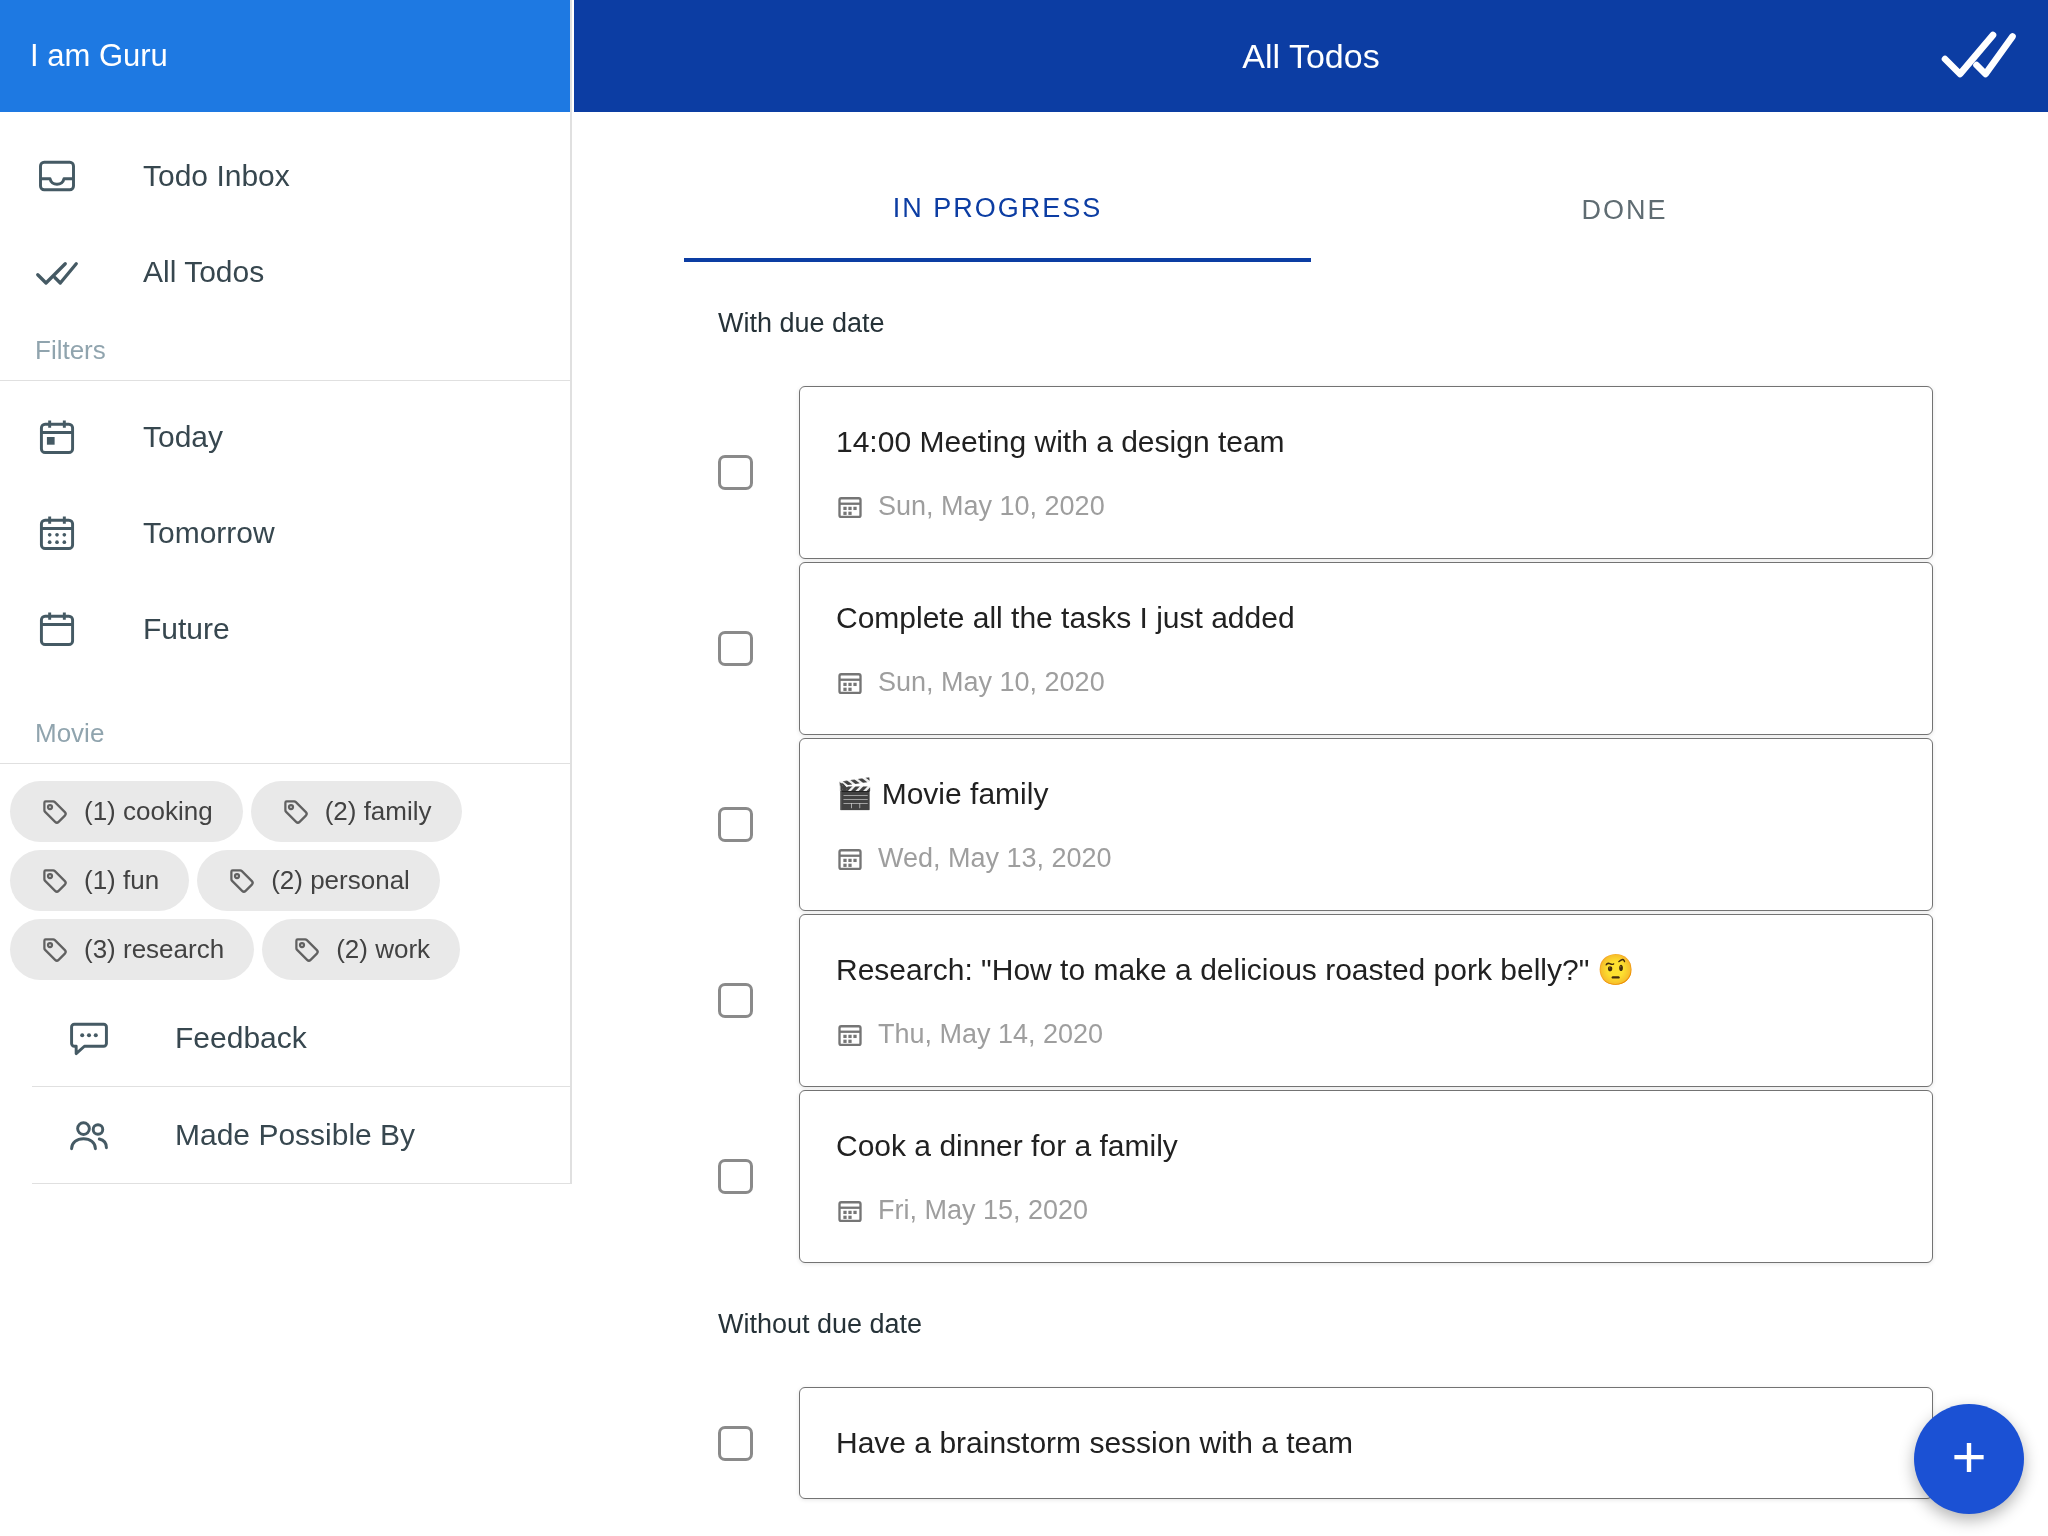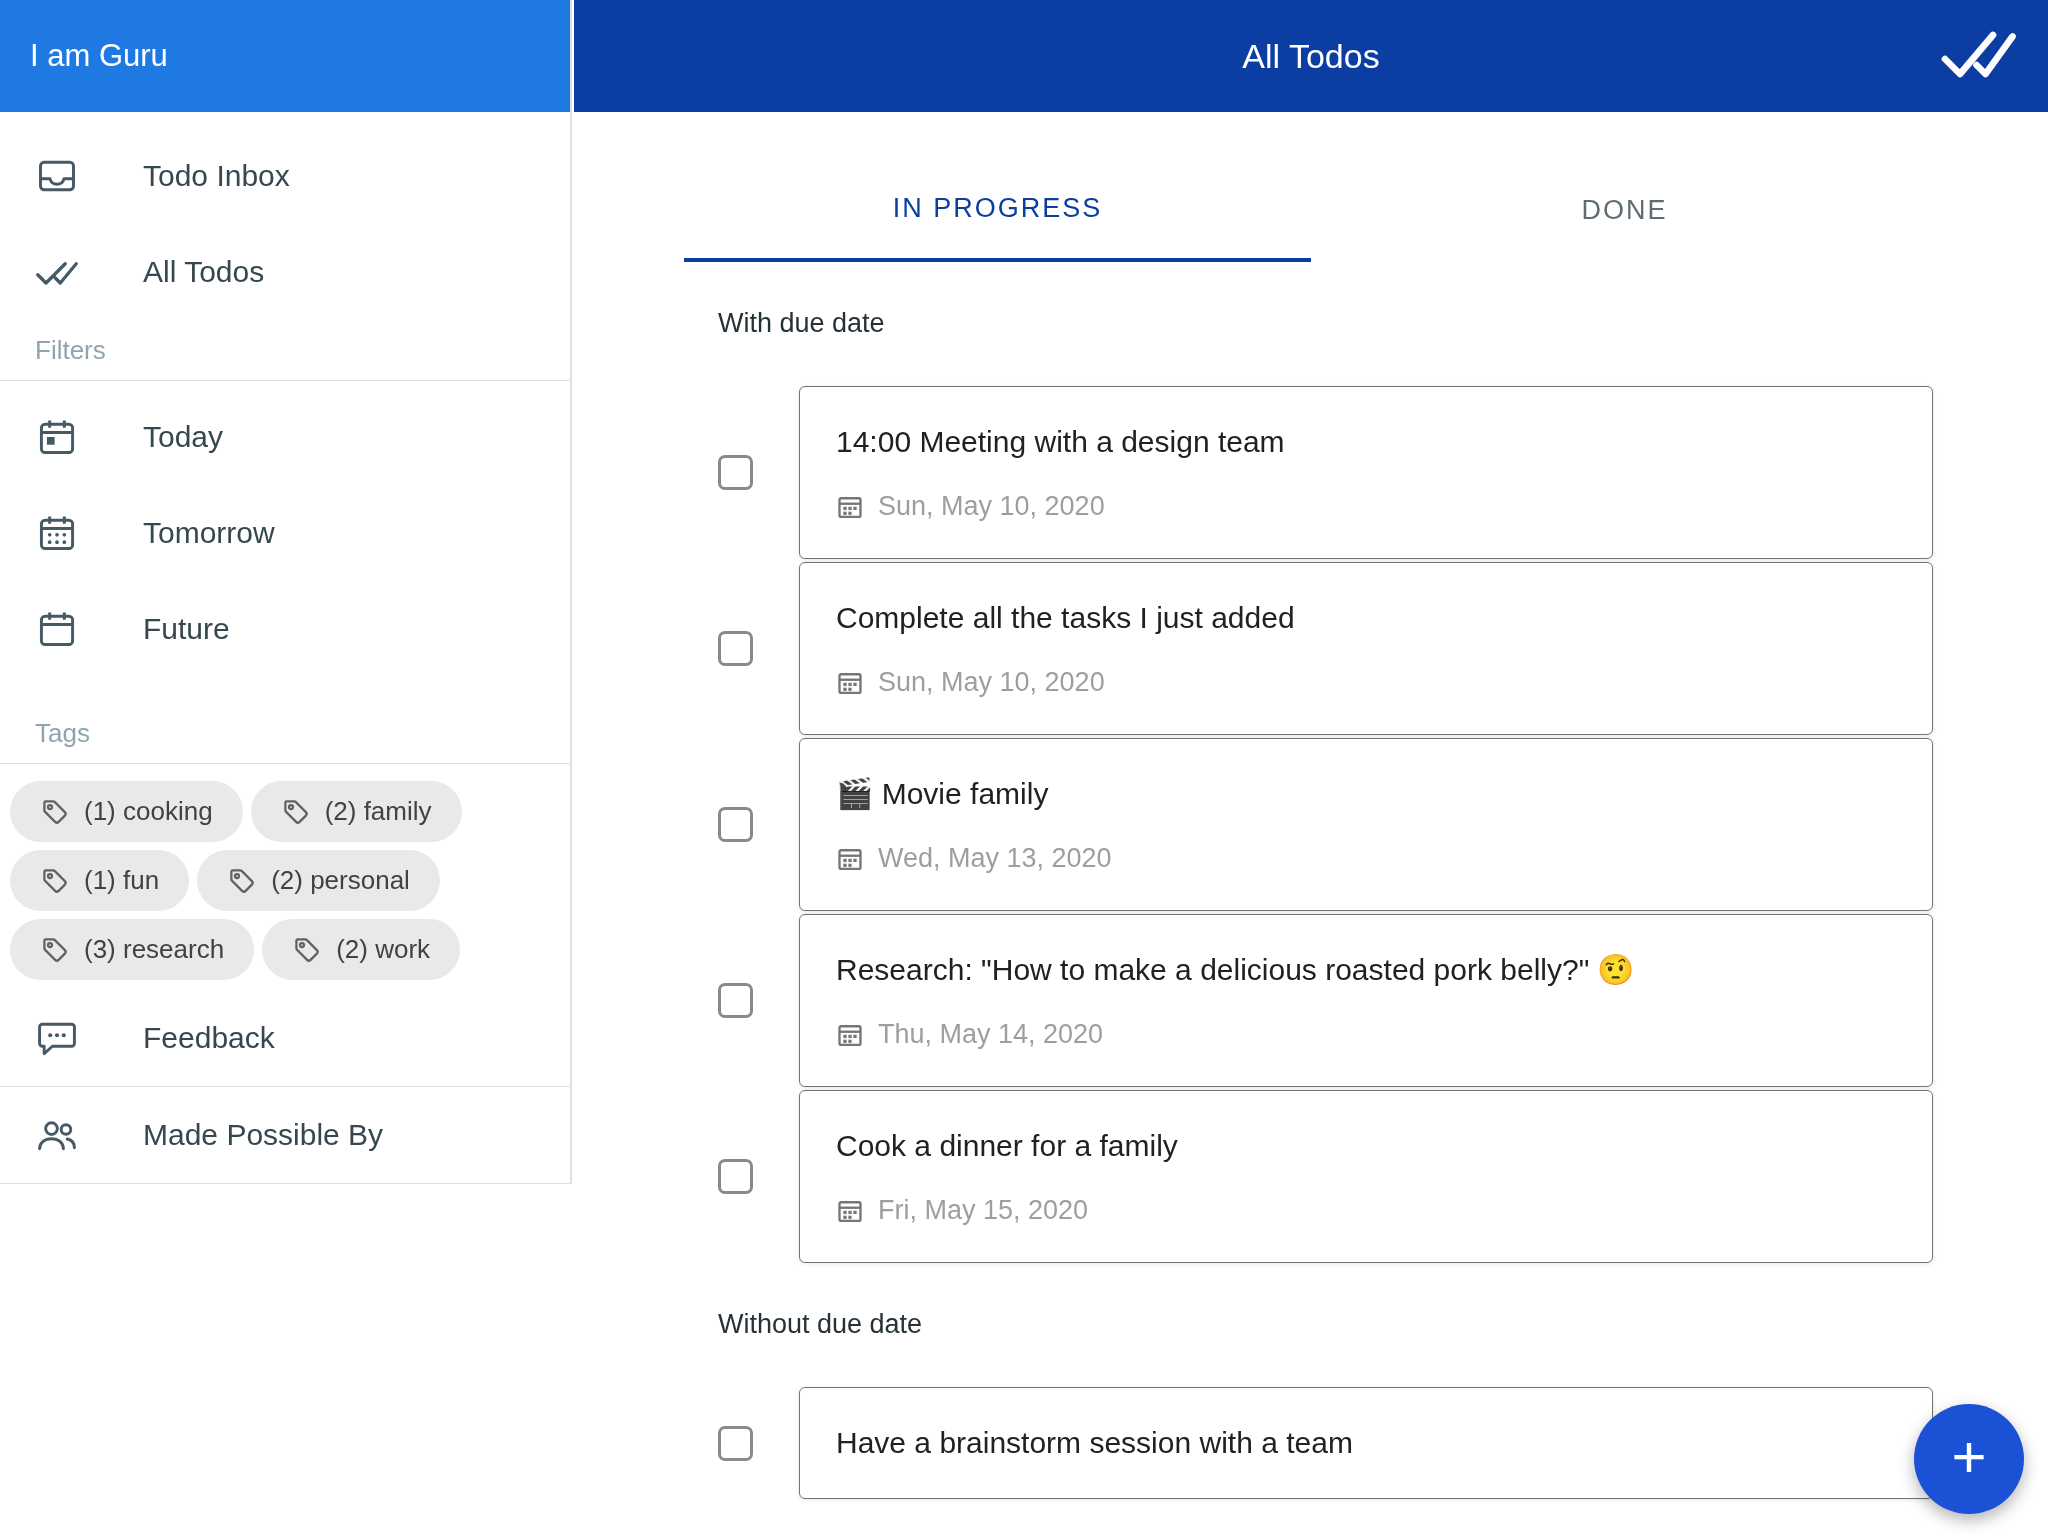--- a/index.html
+++ b/index.html
@@ -23,21 +23,21 @@
   .side-label{font-size:30px; color:#37474F;}
   .section-label{font-size:26px; color:var(--section-label); padding-left:35px;
                  margin-top:14px; height:32px; line-height:32px;}
   .divider{height:1px; background:var(--divider); margin-top:14px;}
   .filters .side-item:first-child{margin-top:8px;}
   .tags-label{margin-top:40px;}
   .chips{display:flex; flex-wrap:wrap; column-gap:22px; row-gap:19px; padding:17px 10px 0 10px;gap:8px;}
   .chip{height:61px; background:var(--chip-bg); border-radius:999px; display:inline-flex;
         align-items:center; gap:14px; padding:0 30px; font-size:26px; color:#424242; cursor:pointer;}
   .chip .side-icon{width:30px; height:30px; flex:0 0 30px; margin:0; color:#616161;}
-  .footer{margin-top:auto;}
+  .footer{margin-top:auto;padding-left:32px;}
   .footer .divider{margin-top:0;}
   .footer .side-item:last-of-type{height:88px;}
 
   
   .main{position:absolute; left:574px; top:0; right:0; bottom:0; background:#fff;}
   .appbar{height:112px; background:var(--appbar-bg); display:flex; align-items:center;
           justify-content:center; position:relative;}
   .appbar-title{color:#fff; font-size:34px;}
   .appbar-logo{position:absolute; right:26px; top:26px; width:88px; height:60px; color:#fff;}
   .appbar-logo svg{width:100%; height:100%;}
@@ -121,21 +121,21 @@
       <div class="side-item">
         <span class="side-icon">
           <svg viewBox="0 0 24 24" fill="none" stroke="currentColor" stroke-width="1.6" stroke-linejoin="round">
             <rect x="3.5" y="5" width="17" height="15.5" rx="2"></rect>
             <path d="M3.5 9.5h17M8 3v4M16 3v4"></path>
           </svg>
         </span>
         <span class="side-label">Future</span>
       </div>
     </div>
-  <div class="section-label tags-label">Tags</div>
+  <div class="section-label tags-label">Movie</div>
   <div class="divider"></div>
   <div class="chips" id="sidebar-tags">
       <span class="chip">
         <span class="side-icon">
           <svg viewBox="0 0 24 24" fill="none" stroke="currentColor" stroke-width="1.8" stroke-linejoin="round">
             <path d="M3.5 10.5V4.5a1 1 0 0 1 1-1h6a2 2 0 0 1 1.4.6l8 8a2 2 0 0 1 0 2.8l-5 5a2 2 0 0 1-2.8 0l-8-8a2 2 0 0 1-.6-1.4z"></path>
             <circle cx="8" cy="8" r="1.6"></circle>
           </svg>
         </span>
         <span>(1) cooking</span>

